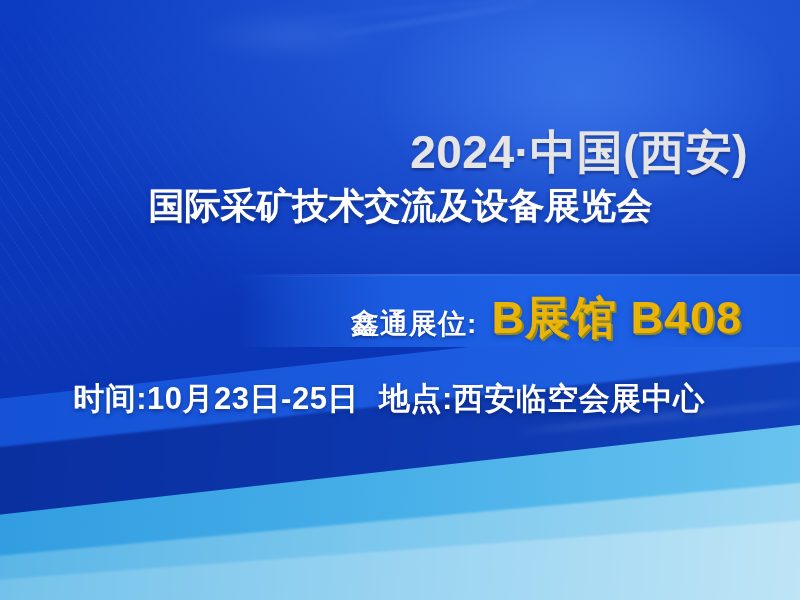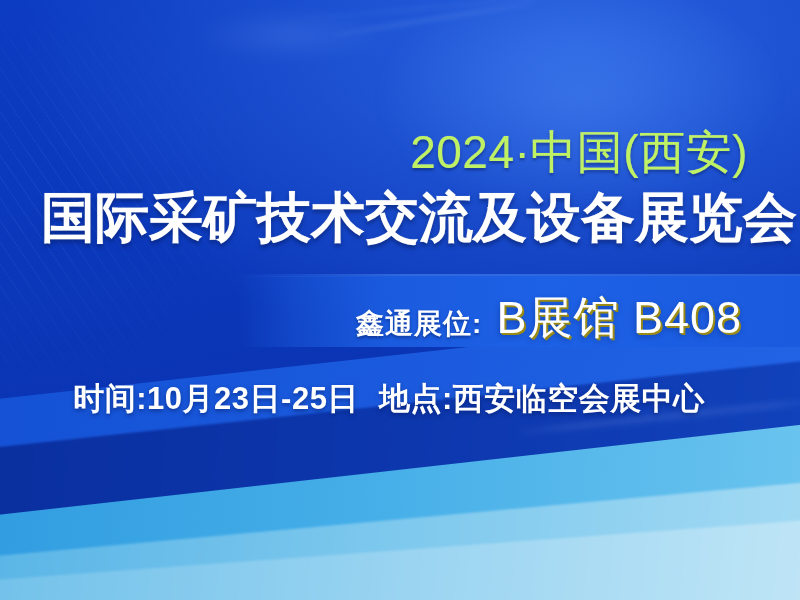--- a/index.html
+++ b/index.html
@@ -163,35 +163,35 @@
   .content {
     position: absolute;
     inset: 0;
   }
 
   .title-line-1 {
     position: absolute;
     right: 52px;
     top: 122px;
     font-size: 46px;
-    font-weight: normal;
-    color: #bef264;
+    font-weight: bold;
+    color: #e5e5e5;
     letter-spacing: 0.5px;
     white-space: nowrap;
     text-shadow:
       0 2px 3px rgba(4,24,90,0.55),
       0 0 1px rgba(255,255,255,0.6);
   }
 
   .title-line-2 {
     position: absolute;
     left: 22px;
     right: 40px;
     top: 182px;
-    font-size: 54px;
+    font-size: 36px;
     font-weight: bold;
     color: #ffffff;
     white-space: nowrap;
     letter-spacing: 0px;
     text-align: center;
     text-shadow:
       0 3px 4px rgba(4,24,90,0.55),
       0 0 1px rgba(255,255,255,0.6);
     margin-left: 19px;
   }
@@ -230,22 +230,22 @@
   }
   .booth-label {
     font-size: 28px;
     font-weight: bold;
     color: #ffffff;
     letter-spacing: 1px;
     text-shadow: 0 2px 3px rgba(4,24,90,0.5);
   }
   .booth-value {
     font-size: 45px;
-    font-weight: normal;
-    color: #ffffff;
+    font-weight: bold;
+    color: #eab308;
     letter-spacing: 1px;
     text-shadow:
       2px 2px 0 #9a8b17,
       1px 1px 0 #b9a827,
       0 3px 6px rgba(4,24,90,0.45);
   }
 
   .info-line {
     position: absolute;
     left: 0;

